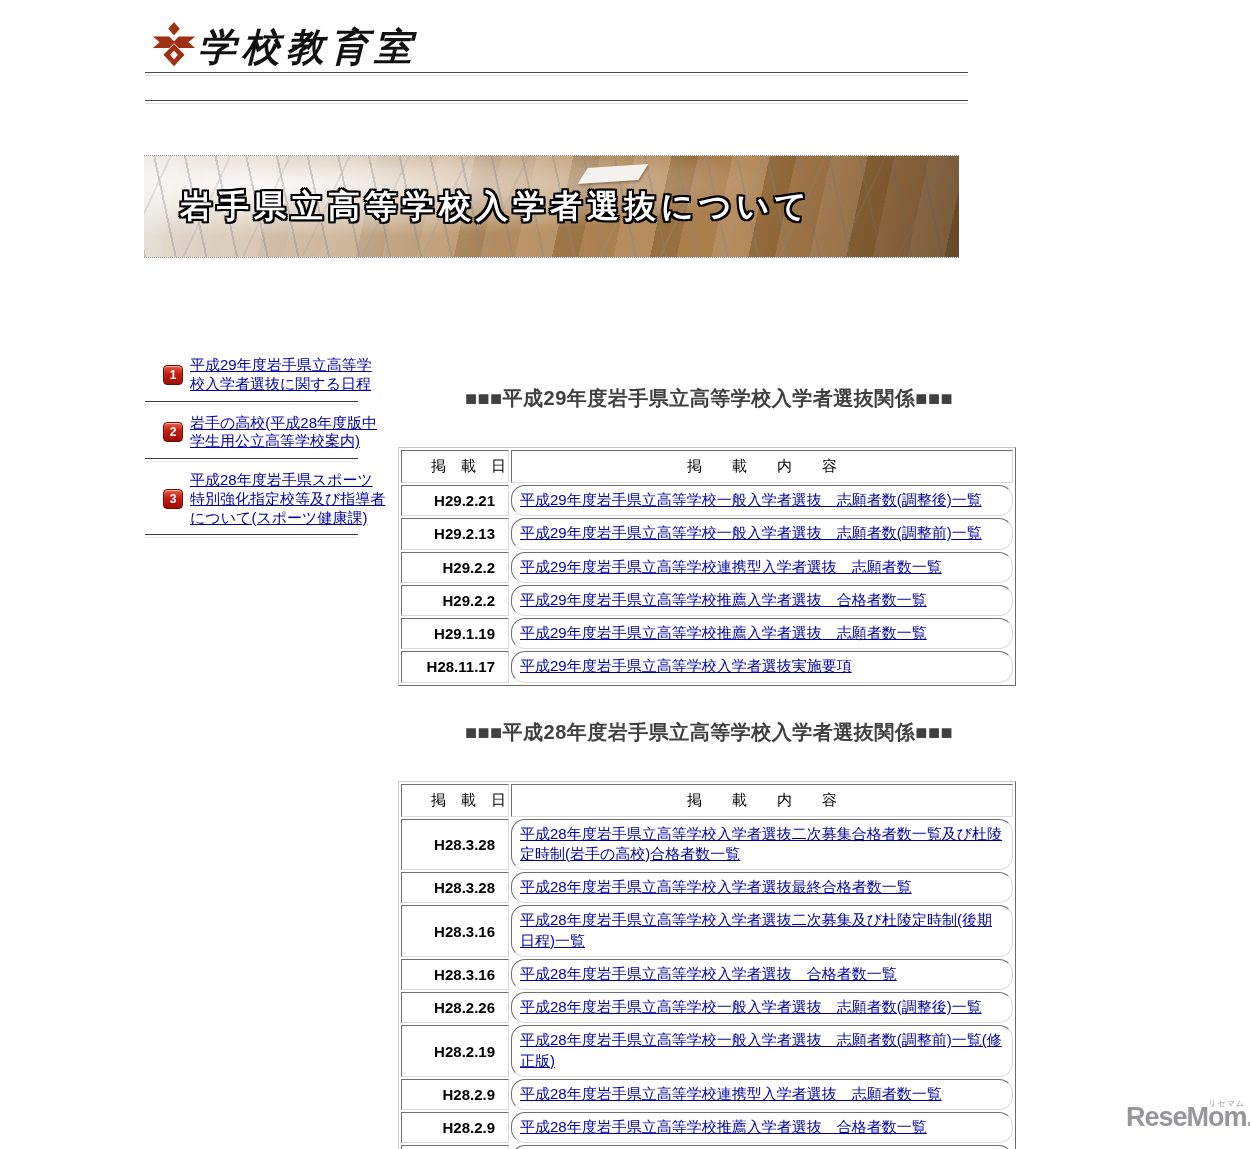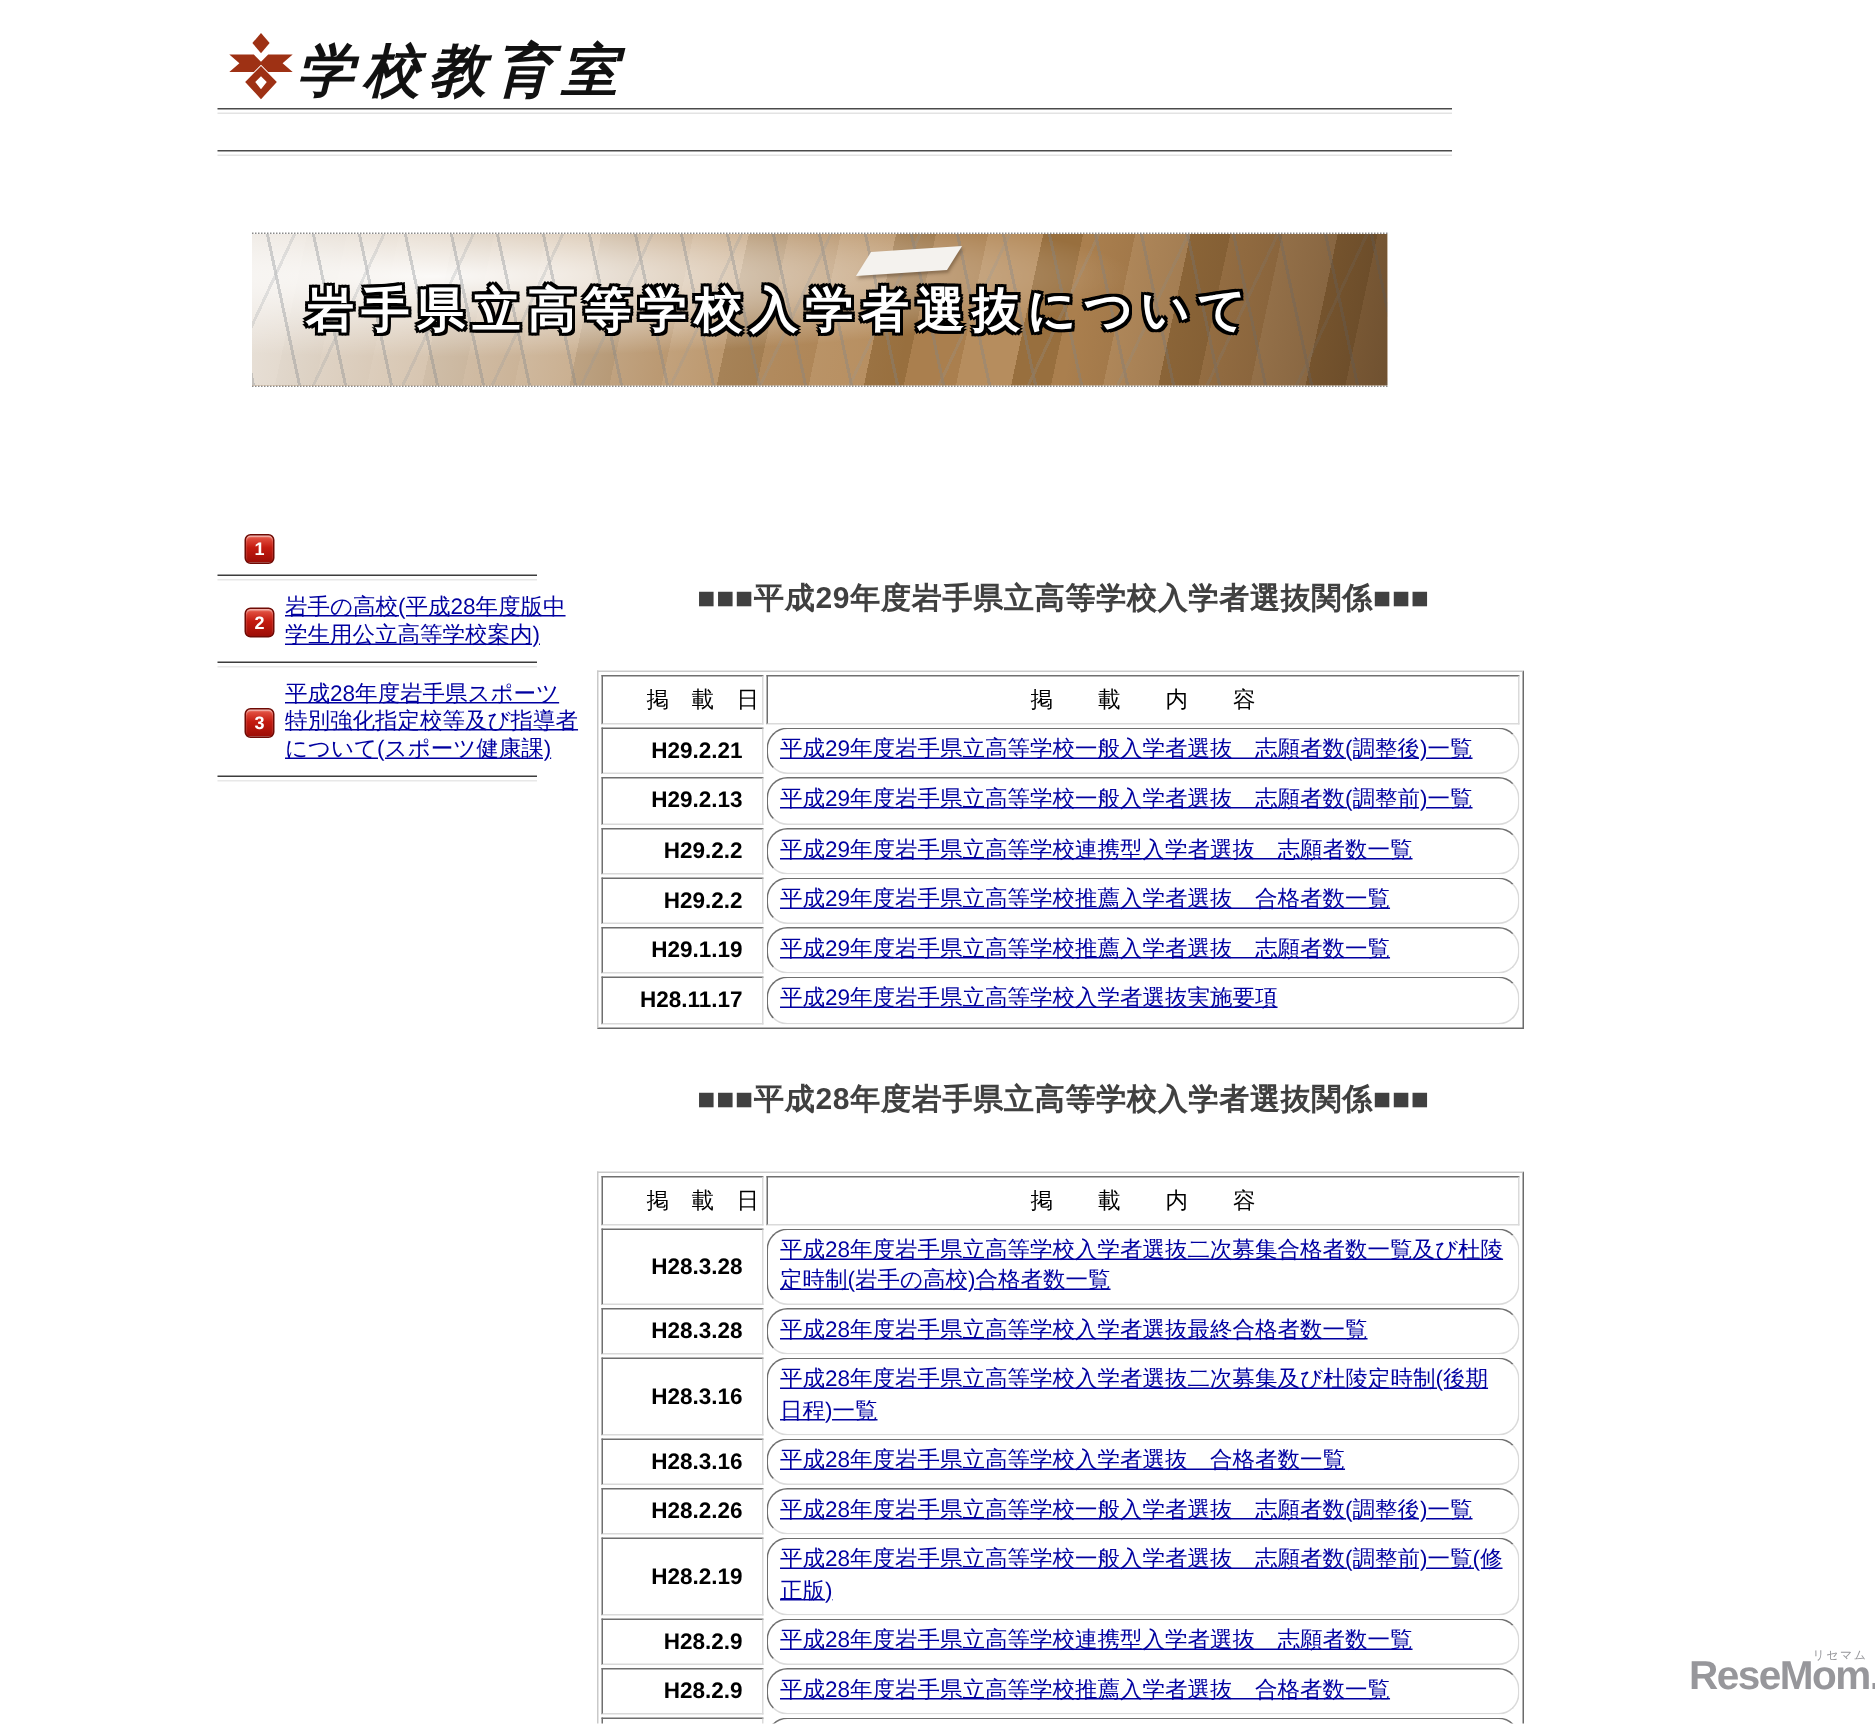--- a/index.html
+++ b/index.html
@@ -13,21 +13,21 @@
     position:absolute;left:198px;top:22px;
     font-family:"Liberation Serif",serif;font-size:38px;font-weight:bold;
     letter-spacing:6px;color:#111;font-style:italic;
   }
   .rule{position:absolute;left:145px;width:823px;height:2px;
     border-top:1px solid #4a4a4a;border-bottom:1px solid #e3e3e3;}
   .rule1{top:72px;}
   .rule2{top:100px;}
   
   .banner{
-    position:absolute;left:168px;top:155px;width:757px;height:101px;
+    position:absolute;left:144px;top:155px;width:815px;height:101px;
     border-top:1px dotted #8a8a8a;border-bottom:1px dotted #8a8a8a;
     overflow:hidden;
   }
   .banner-photo{
     position:absolute;inset:0;
     background:
       radial-gradient(ellipse at 16% 28%, rgba(255,255,255,.9), rgba(255,255,255,0) 52%),
       linear-gradient(100deg, rgba(235,230,224,.95) 0%, rgba(219,205,188,.65) 26%, rgba(210,190,165,.25) 42%, rgba(0,0,0,0) 58%),
       repeating-linear-gradient(102deg, #b68d5e 0 36px, #986f3e 36px 62px, #aa7f4e 62px 96px),
       linear-gradient(180deg, #c8b291 0%, #a07a49 45%, #7c5a35 100%);
@@ -115,20 +115,21 @@
   <div class="banner-photo"></div>
   <div class="banner-legs"></div>
   <div class="banner-book"></div>
   <div class="banner-shade"></div>
   <div class="banner-title">岩手県立高等学校入学者選抜について</div>
 </div>
 
 <div class="sidebar" id="sidebar">
   <div class="side-item">
     <span class="num-badge">1</span>
+    <a class="side-link" href="#">平成29年度岩手県立高等学校入学者選抜に関する日程</a>
   </div>
   <div class="side-sep"></div>
 
   <div class="side-item">
     <span class="num-badge">2</span>
     <a class="side-link" href="#">岩手の高校(平成28年度版中学生用公立高等学校案内)</a>
   </div>
   <div class="side-sep"></div>
 
   <div class="side-item">

